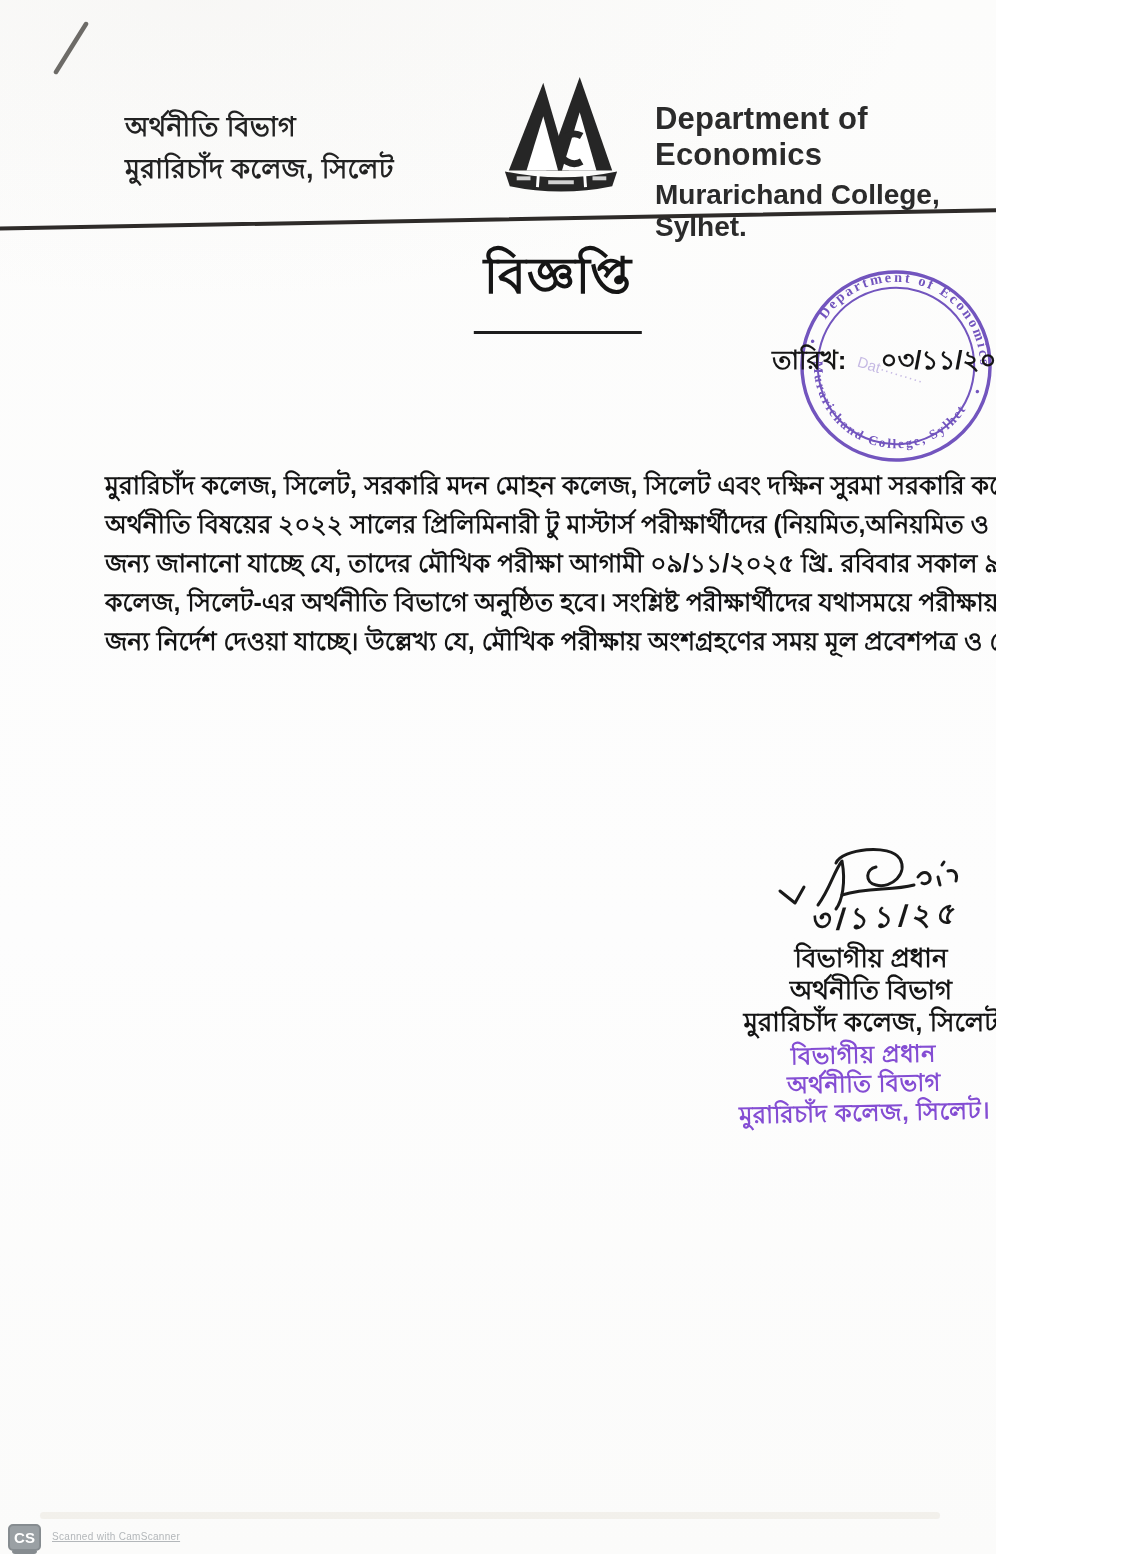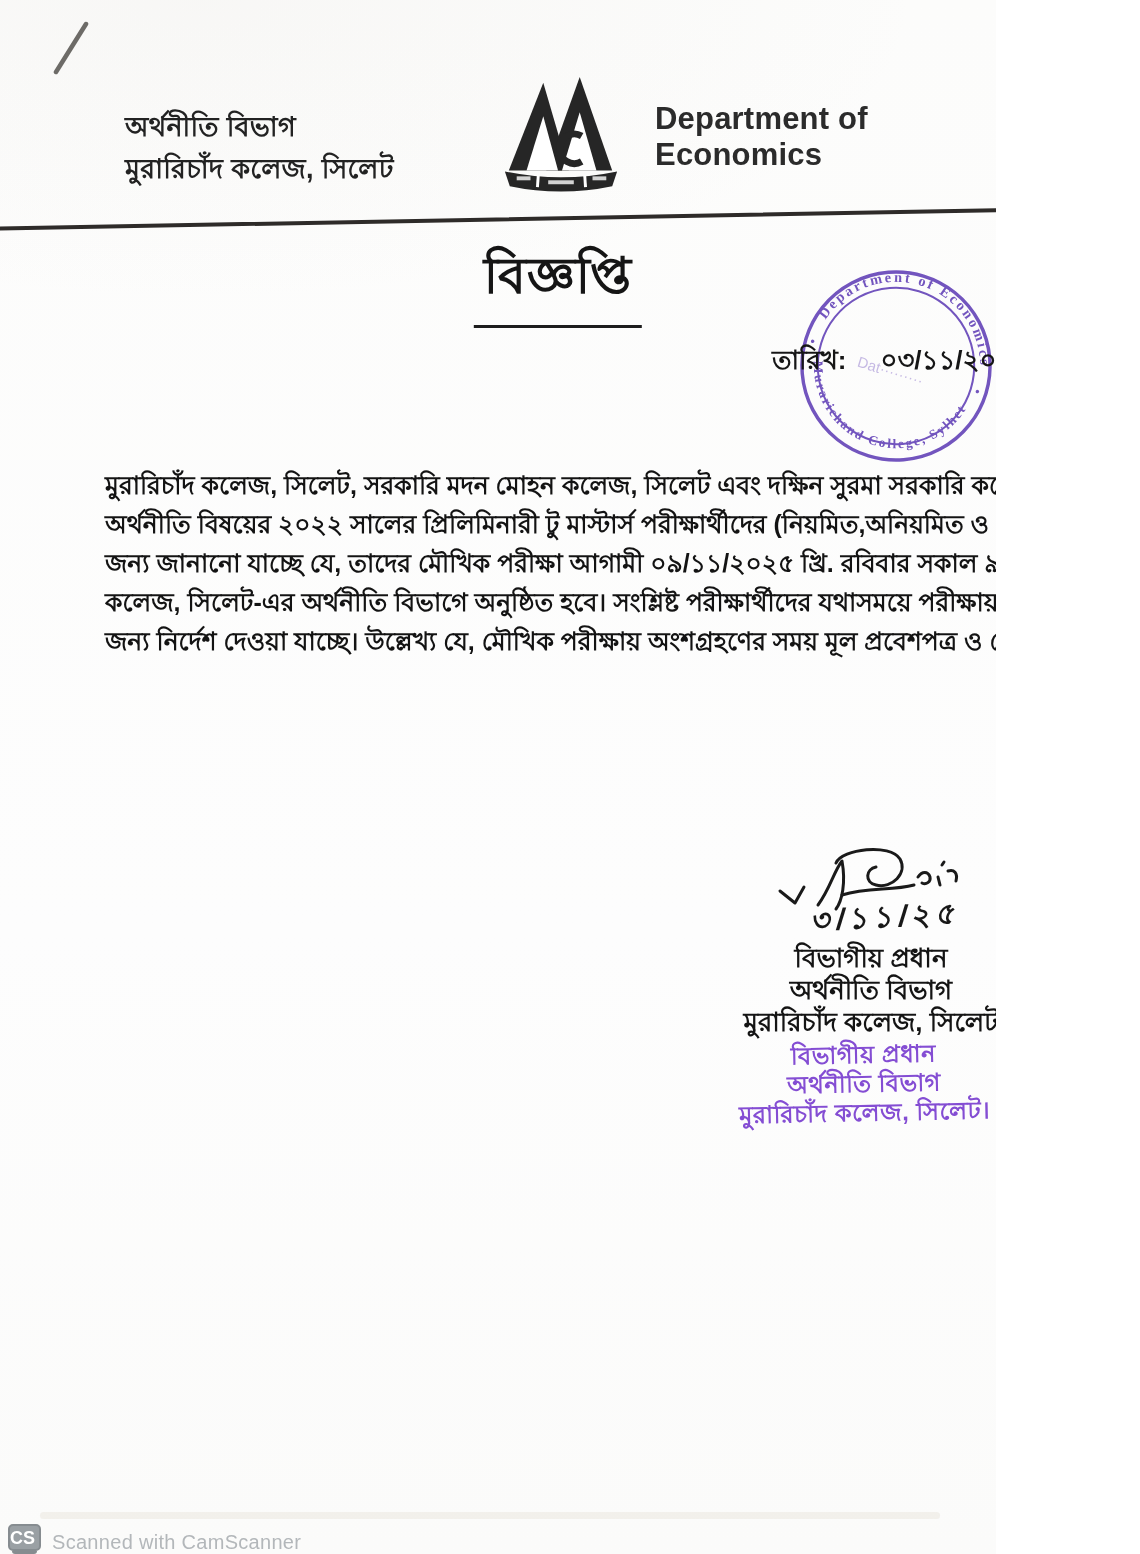--- a/index.html
+++ b/index.html
@@ -29,21 +29,21 @@
   .logo{left:497px;top:74px;width:128px;height:122px;}
   .hdr-right{left:655px;top:101px;color:#2b2b2b;}
   .hdr-right .l1{font-size:31px;font-weight:700;letter-spacing:.2px;}
   .hdr-right .l2{font-size:28px;font-weight:600;margin-top:6px;}
 
   
   .rule{left:-10px;top:216px;width:1170px;height:4px;background:#2e2b29;transform:rotate(-1.05deg);border-radius:2px;}
 
   
   .title-wrap{left:558px;top:238px;transform:translateX(-50%);text-align:center;}
-  .title{display:inline-block;font-size:50px;font-weight:700;color:#151515;padding:0 10px 4px 10px;border-bottom:3px solid #1d1d1d;letter-spacing:1px;text-align:right;}
+  .title{display:inline-block;font-size:50px;font-weight:700;color:#151515;padding:0 10px 10px 10px;border-bottom:3px solid #1d1d1d;letter-spacing:1px;text-align:right;}
 
   
   .date-line{left:772px;top:340px;font-size:26px;font-weight:700;color:#161616;z-index:3;white-space:nowrap;}
   .date-line .val{margin-left:34px;}
   .date-line .era{}
 
   
   .seal{left:797px;top:267px;width:198px;height:198px;transform:rotate(17deg);z-index:2;opacity:.85;}
 
   
@@ -59,23 +59,23 @@
   .sig-block .bl{font-size:26px;font-weight:700;line-height:32px;}
   .stamp-block{left:728px;top:1040px;width:272px;text-align:center;color:var(--seal2);
                transform:rotate(-1.2deg);opacity:.92;}
   .stamp-block .pl{font-size:24px;font-weight:700;line-height:29px;letter-spacing:.5px;}
 
   
   .scan-band{left:40px;top:1512px;width:900px;height:7px;background:#d8cfc0;opacity:.25;border-radius:4px;}
 
   
   .cs-badge{left:8px;top:1524px;width:33px;height:27px;background:#9aa0a4;border:2px solid #868c90;
-            border-radius:5px;color:#ffffff;font-size:18px;font-weight:700;line-height:24px;}
+            border-radius:5px;color:#ffffff;font-size:15px;font-weight:700;text-align:center;line-height:24px;}
   .cs-ledge{left:12px;top:1551px;width:25px;height:3px;background:#868c90;border-radius:0 0 3px 3px;}
-  .cs-label{left:52px;top:1531px;font-size:20px;color:#b3b7ba;letter-spacing:.3px;}
+  .cs-label{left:52px;top:1531px;font-size:10px;color:#b3b7ba;letter-spacing:.3px;text-decoration:underline;}
 </style>
 </head>
 <body>
 
 <div class="page">
 
   <svg class="abs pen-mark" viewBox="0 0 70 70">
     <line x1="46" y1="10" x2="16" y2="58" stroke="#55534f" stroke-width="4.5" stroke-linecap="round" opacity="0.85"></line>
   </svg>
 
@@ -95,20 +95,21 @@
     <path d="M8,98 Q65,110 122,98 L117,113 Q65,124 13,113 Z" fill="#262626"></path>
     <rect x="40" y="102" width="3" height="12" fill="#ffffff" transform="rotate(4 41 108)"></rect>
     <rect x="88" y="102" width="3" height="12" fill="#ffffff" transform="rotate(-4 89 108)"></rect>
     <rect x="20" y="103" width="14" height="4" fill="#ffffff" opacity=".8"></rect>
     <rect x="52" y="107" width="26" height="4" fill="#ffffff" opacity=".8"></rect>
     <rect x="97" y="103" width="14" height="4" fill="#ffffff" opacity=".8"></rect>
   </svg>
 
   <div class="abs hdr-right">
     <div class="l1">Department of Economics</div>
+    <div class="l2">Murarichand College, Sylhet.</div>
   </div>
 
   <div class="abs rule"></div>
 
   <div class="abs title-wrap">
     <span class="title">বিজ্ঞপ্তি</span>
   </div>
 
   <svg class="abs seal" viewBox="0 0 200 200">
     <g stroke="var(--seal)" fill="none">

